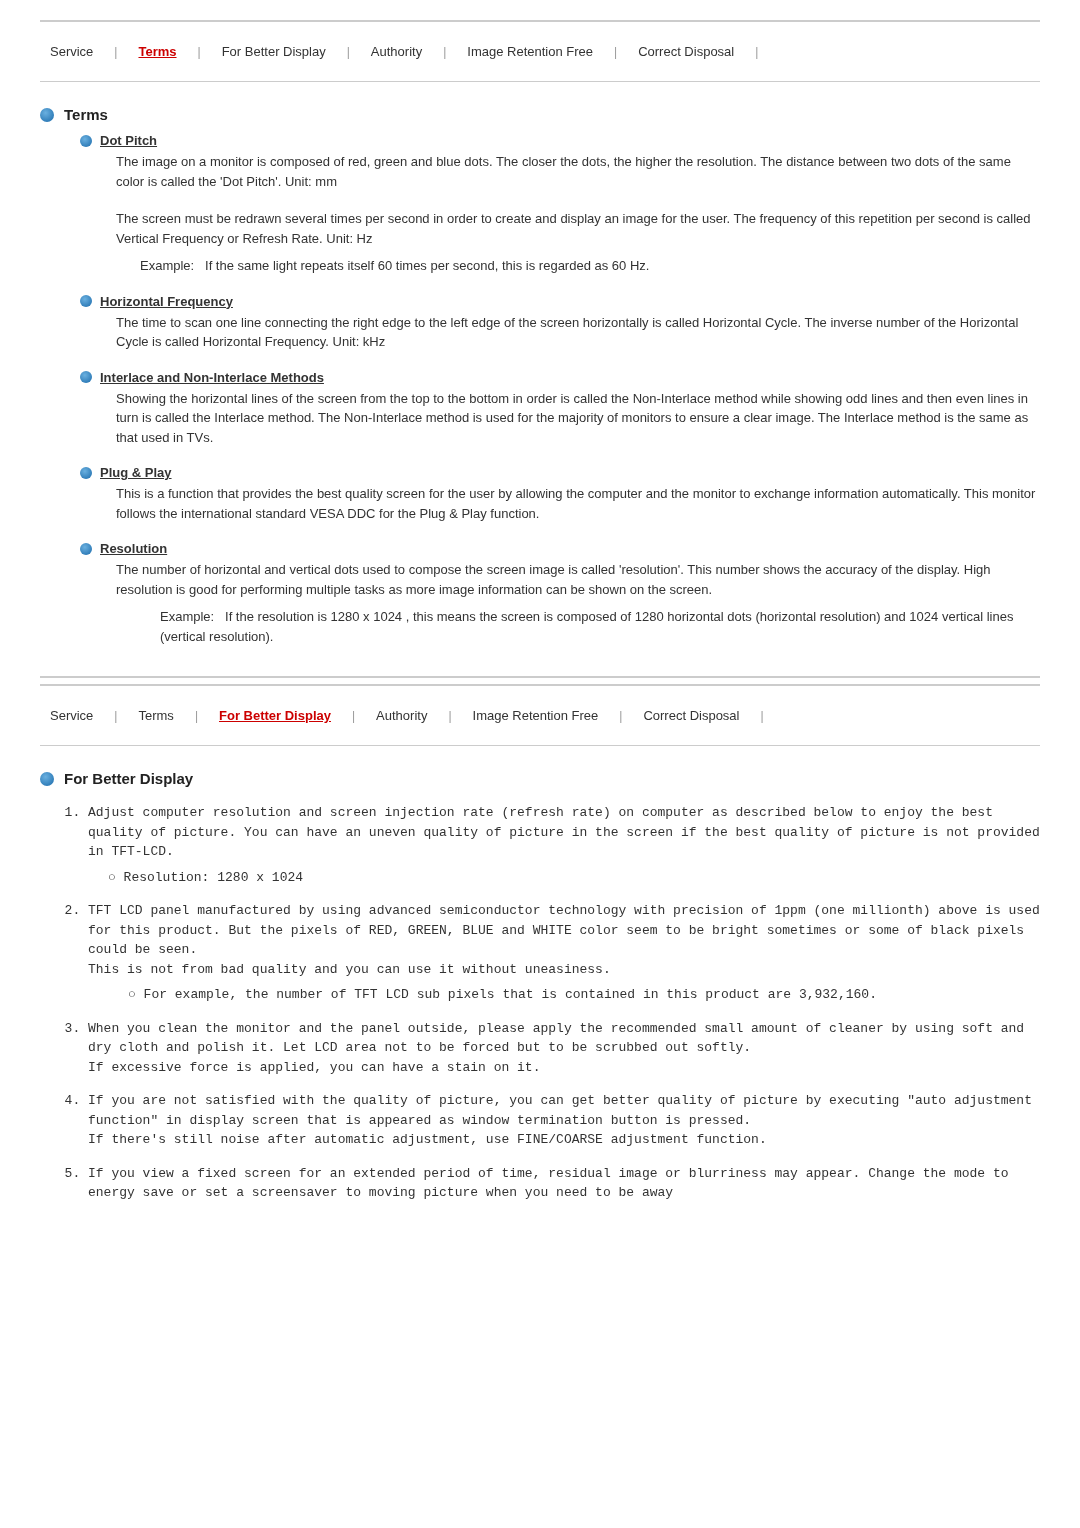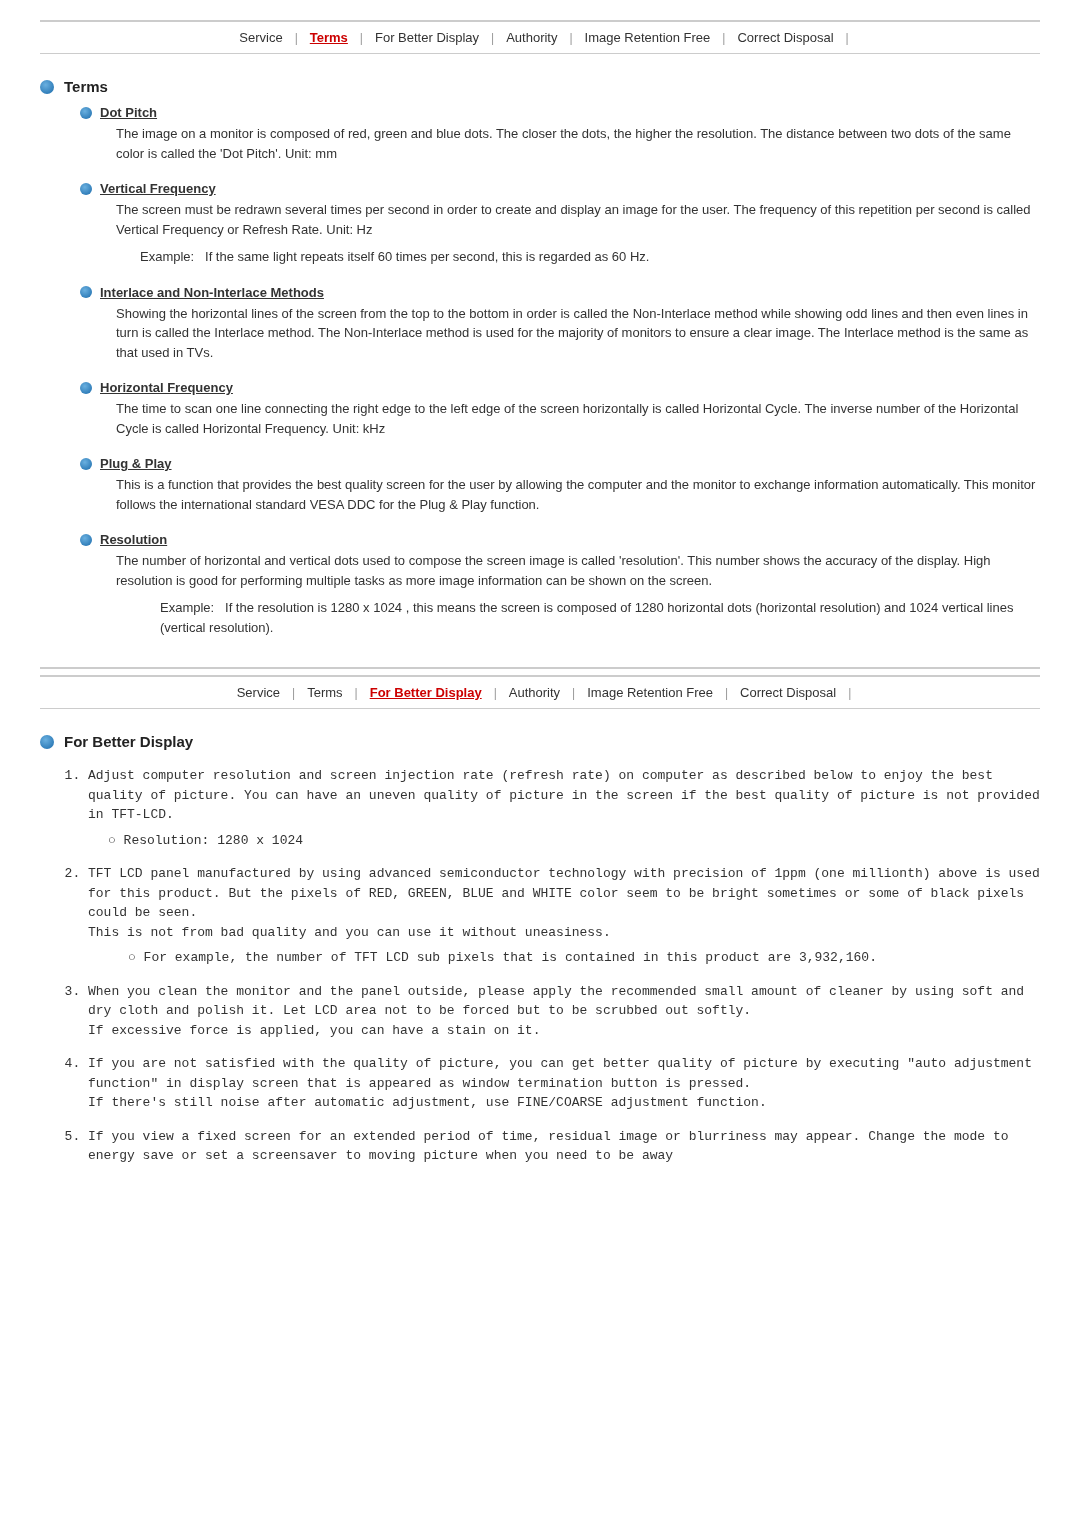--- a/index.html
+++ b/index.html
@@ -8,24 +8,23 @@
       font-size: 13px;
       color: #333;
       background: #fff;
       padding: 20px 40px;
     }
     .nav-bar {
       display: flex;
       align-items: center;
       border-top: 2px solid #ccc;
       border-bottom: 1px solid #ccc;
-      padding: 6px 0;
+      padding: 20px 0;
       margin-bottom: 24px;
-      gap: 0;
-      justify-content: center;
+      gap: 9px;
     }
     .nav-item {
       padding: 2px 10px;
       font-size: 13px;
       color: #333;
       cursor: pointer;
       white-space: nowrap;
     }
     .nav-item.active {
       font-weight: bold;
@@ -166,44 +165,40 @@
 
   <div class="subsection">
     <div class="subsection-header">
       <span class="small-dot"></span>
       <span class="subsection-title">Dot Pitch</span>
     </div>
     <div class="subsection-body">The image on a monitor is composed of red, green and blue dots. The closer the dots, the higher the resolution. The distance between two dots of the same color is called the 'Dot Pitch'. Unit: mm</div>
   </div>
 
   <div class="subsection">
-    <div class="subsection-header">
-      <span class="small-dot"></span>
-      <span class="subsection-title">Vertical Frequency</span>
-    </div>
     <div class="subsection-body">The screen must be redrawn several times per second in order to create and display an image for the user. The frequency of this repetition per second is called Vertical Frequency or Refresh Rate. Unit: Hz</div>
     <div class="example-block">
       <span class="example-label">Example:&nbsp;&nbsp;&nbsp;</span><span>If the same light repeats itself 60 times per second, this is regarded as 60 Hz.</span>
     </div>
   </div>
 
   <div class="subsection">
     <div class="subsection-header">
       <span class="small-dot"></span>
+      <span class="subsection-title">Horizontal Frequency</span>
+    </div>
+    <div class="subsection-body">The time to scan one line connecting the right edge to the left edge of the screen horizontally is called Horizontal Cycle. The inverse number of the Horizontal Cycle is called Horizontal Frequency. Unit: kHz</div>
+  </div>
+
+  <div class="subsection">
+    <div class="subsection-header">
+      <span class="small-dot"></span>
       <span class="subsection-title">Interlace and Non-Interlace Methods</span>
     </div>
     <div class="subsection-body">Showing the horizontal lines of the screen from the top to the bottom in order is called the Non-Interlace method while showing odd lines and then even lines in turn is called the Interlace method. The Non-Interlace method is used for the majority of monitors to ensure a clear image. The Interlace method is the same as that used in TVs.</div>
-  </div>
-
-  <div class="subsection">
-    <div class="subsection-header">
-      <span class="small-dot"></span>
-      <span class="subsection-title">Horizontal Frequency</span>
-    </div>
-    <div class="subsection-body">The time to scan one line connecting the right edge to the left edge of the screen horizontally is called Horizontal Cycle. The inverse number of the Horizontal Cycle is called Horizontal Frequency. Unit: kHz</div>
   </div>
 
   <div class="subsection">
     <div class="subsection-header">
       <span class="small-dot"></span>
       <span class="subsection-title">Plug &amp; Play</span>
     </div>
     <div class="subsection-body">This is a function that provides the best quality screen for the user by allowing the computer and the monitor to exchange information automatically. This monitor follows the international standard VESA DDC for the Plug &amp; Play function.</div>
   </div>
 

